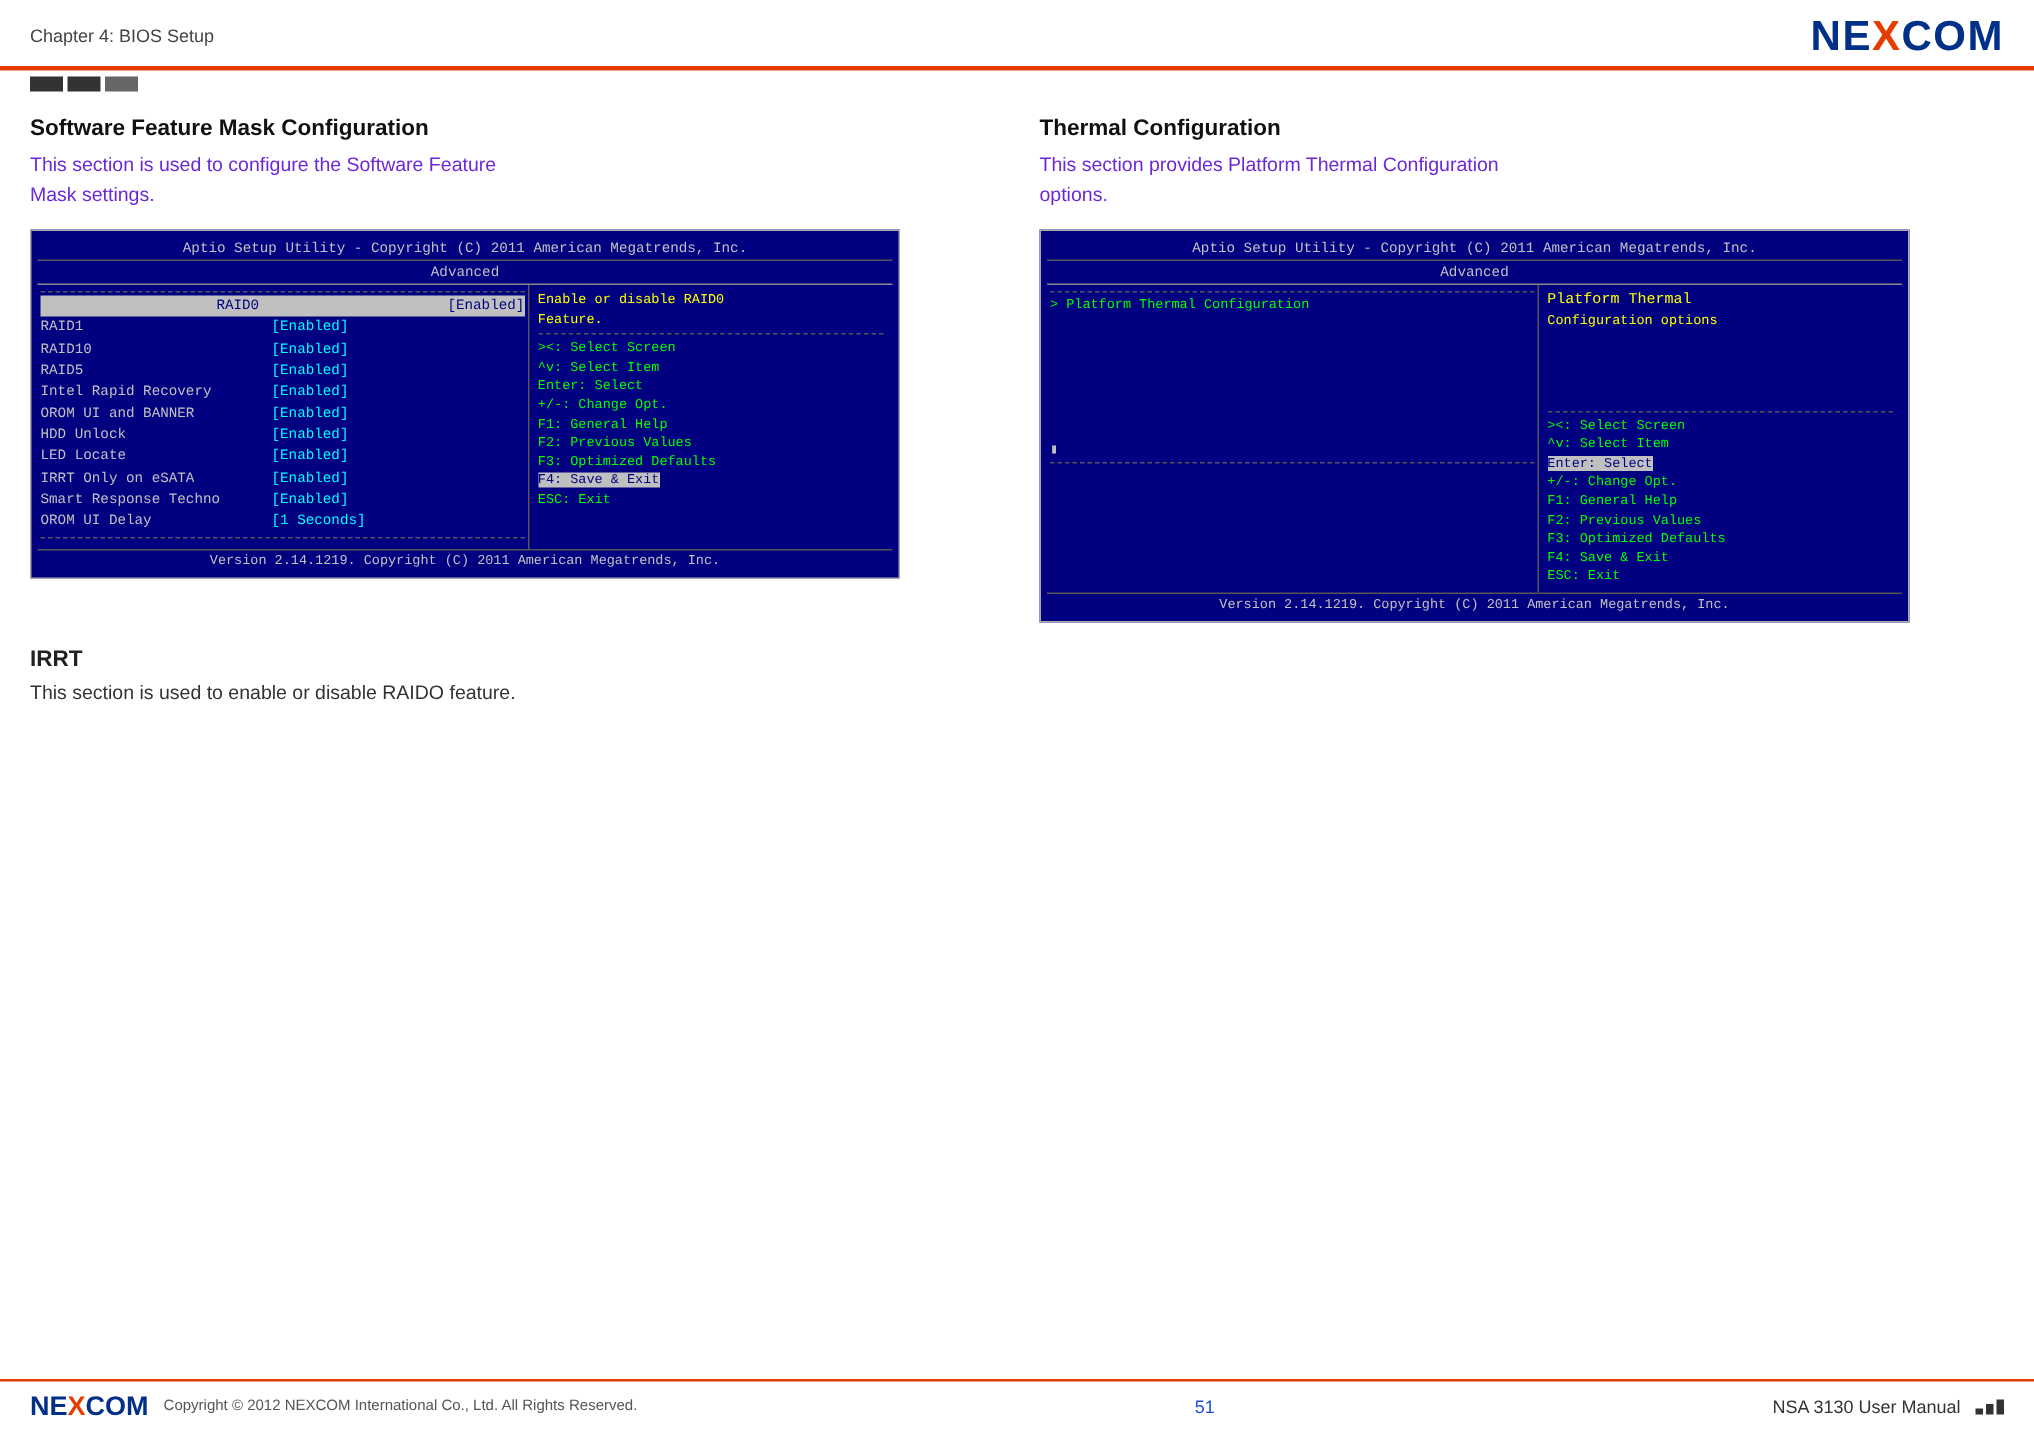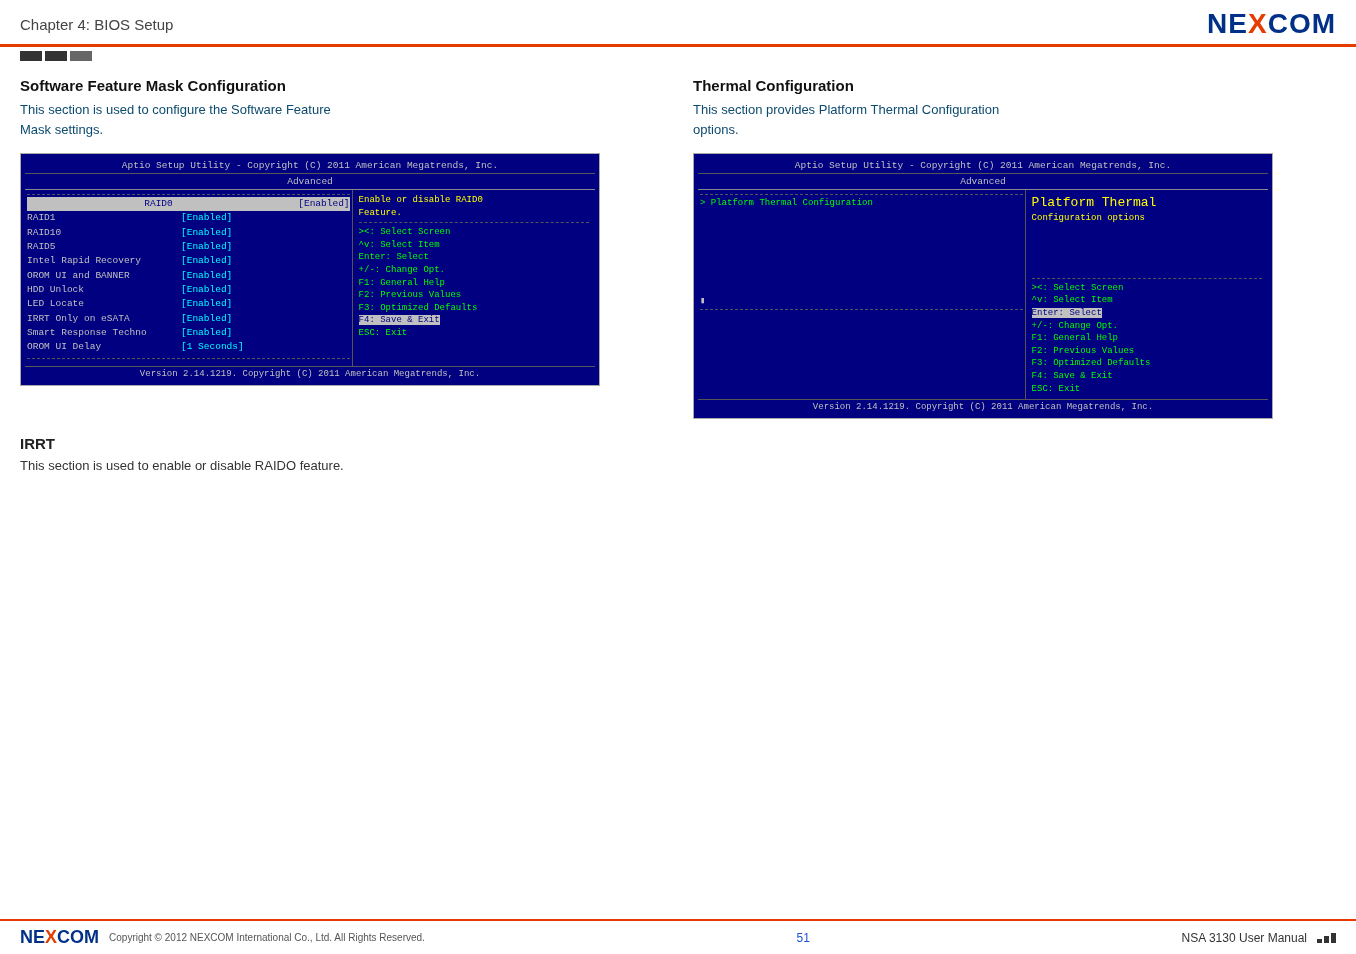--- a/index.html
+++ b/index.html
@@ -14,21 +14,21 @@
 
     
     .header {
       display: flex;
       align-items: center;
       justify-content: space-between;
       padding: 8px 20px 4px 20px;
       border-bottom: 3px solid #e63c00;
     }
     .header-chapter {
-      font-size: 15px;
+      font-size: 12px;
       color: #444;
     }
     .nexcom-logo {
       font-size: 28px;
       font-weight: bold;
       color: #003087;
       letter-spacing: 1px;
     }
     .nexcom-logo span.ne {
       color: #003087;
@@ -65,21 +65,21 @@
     }
 
     .section-title {
       font-size: 15px;
       font-weight: bold;
       margin-bottom: 6px;
       color: #111;
     }
     .section-desc {
       font-size: 13px;
-      color: #0c4a6e;
+      color: #6d28d9;
       margin-bottom: 14px;
       line-height: 1.5;
     }
 
     
     .bios-box {
       background: #000080;
       color: #c0c0c0;
       font-family: 'Courier New', monospace;
       font-size: 9.5px;
@@ -340,21 +340,21 @@
             <span>&gt; Platform Thermal Configuration</span>
           </div>
 
           <div style="height:80px;"></div>
 
           <div style="color:#c0c0c0; font-size:9px; margin-top:4px;">▮</div>
           <div class="bios-separator"></div>
         </div>
         <div class="bios-right-panel">
           <div id="right-bios-help-top">
-              <div style="color: rgb(255, 255, 0); font-size: 13px; line-height: 1.4;">Platform Thermal</div>
+              <div style="color: rgb(255, 255, 0); font-size: 10px; line-height: 1.4;">Platform Thermal</div>
               <div style="color: rgb(255, 255, 0); font-size: 9px; line-height: 1.4;">Configuration options</div>
             </div>
           <div style="height:50px;"></div>
           <div class="bios-separator"></div>
           <div id="right-bios-help-keys">
               <div class="bios-help-line">&gt;&lt;: Select Screen</div>
               <div class="bios-help-line">^v: Select Item</div>
               <div class="bios-help-line"><span style="background:#c0c0c0;color:#000080;">Enter: Select</span></div>
               <div class="bios-help-line">+/-: Change Opt.</div>
               <div class="bios-help-line">F1: General Help</div>

